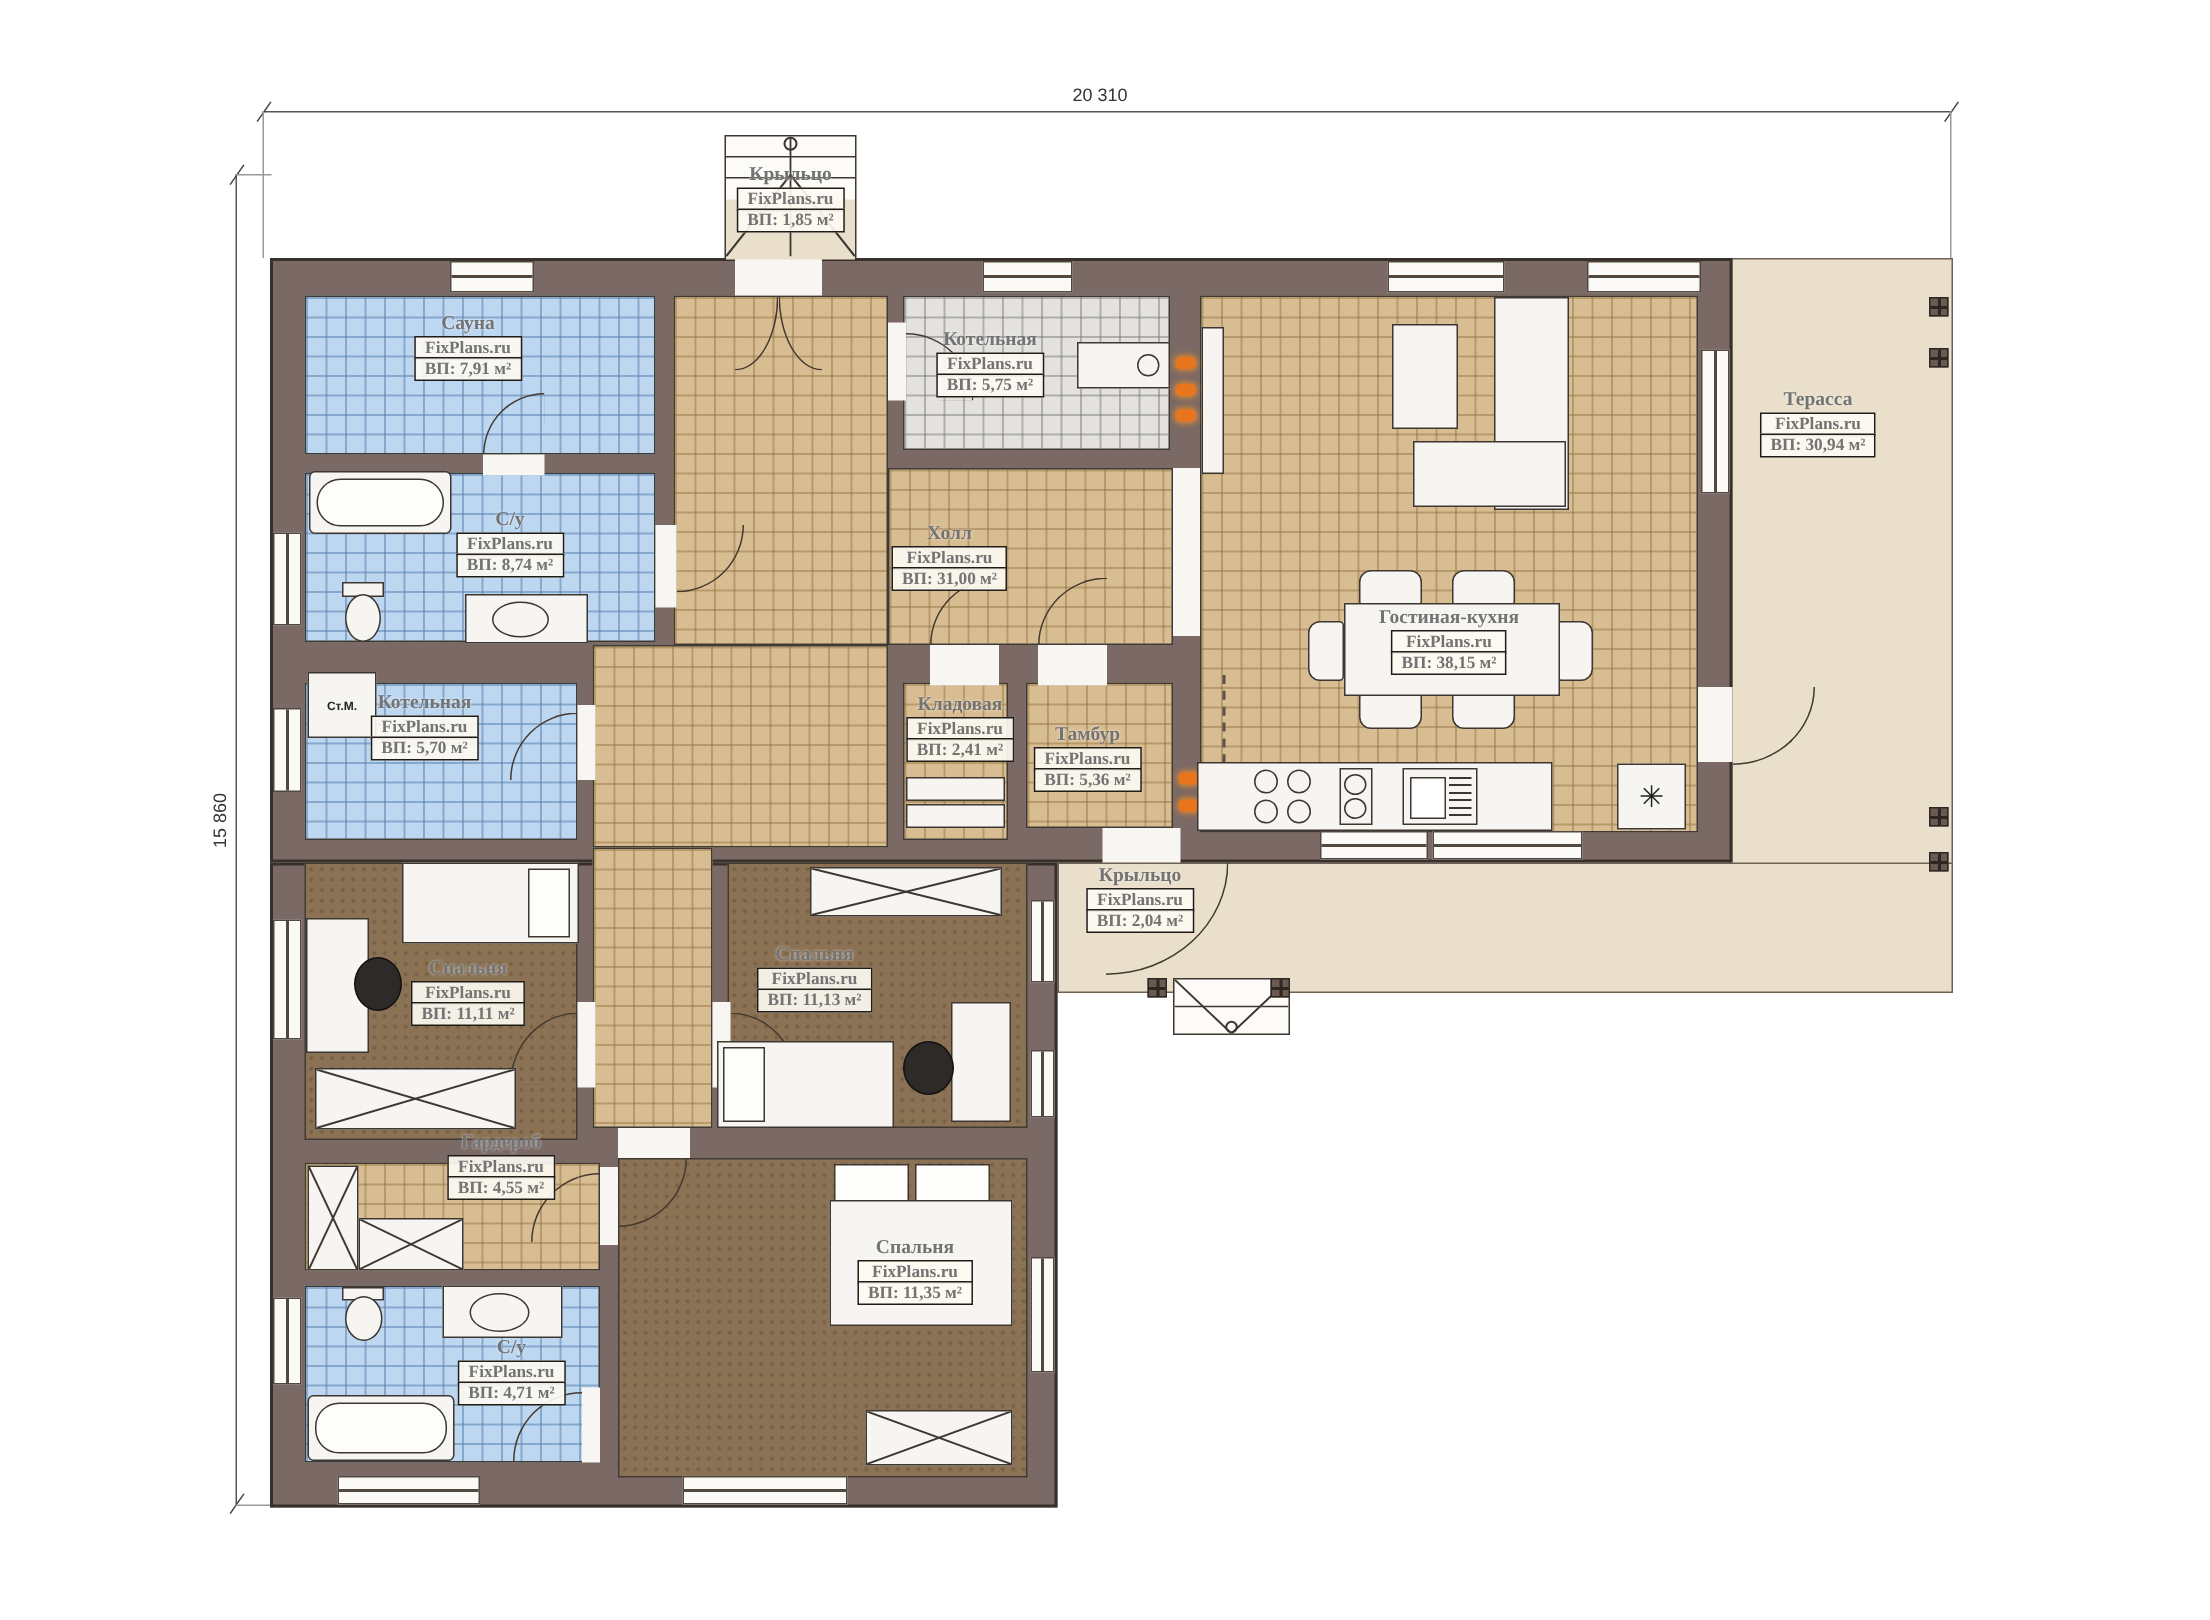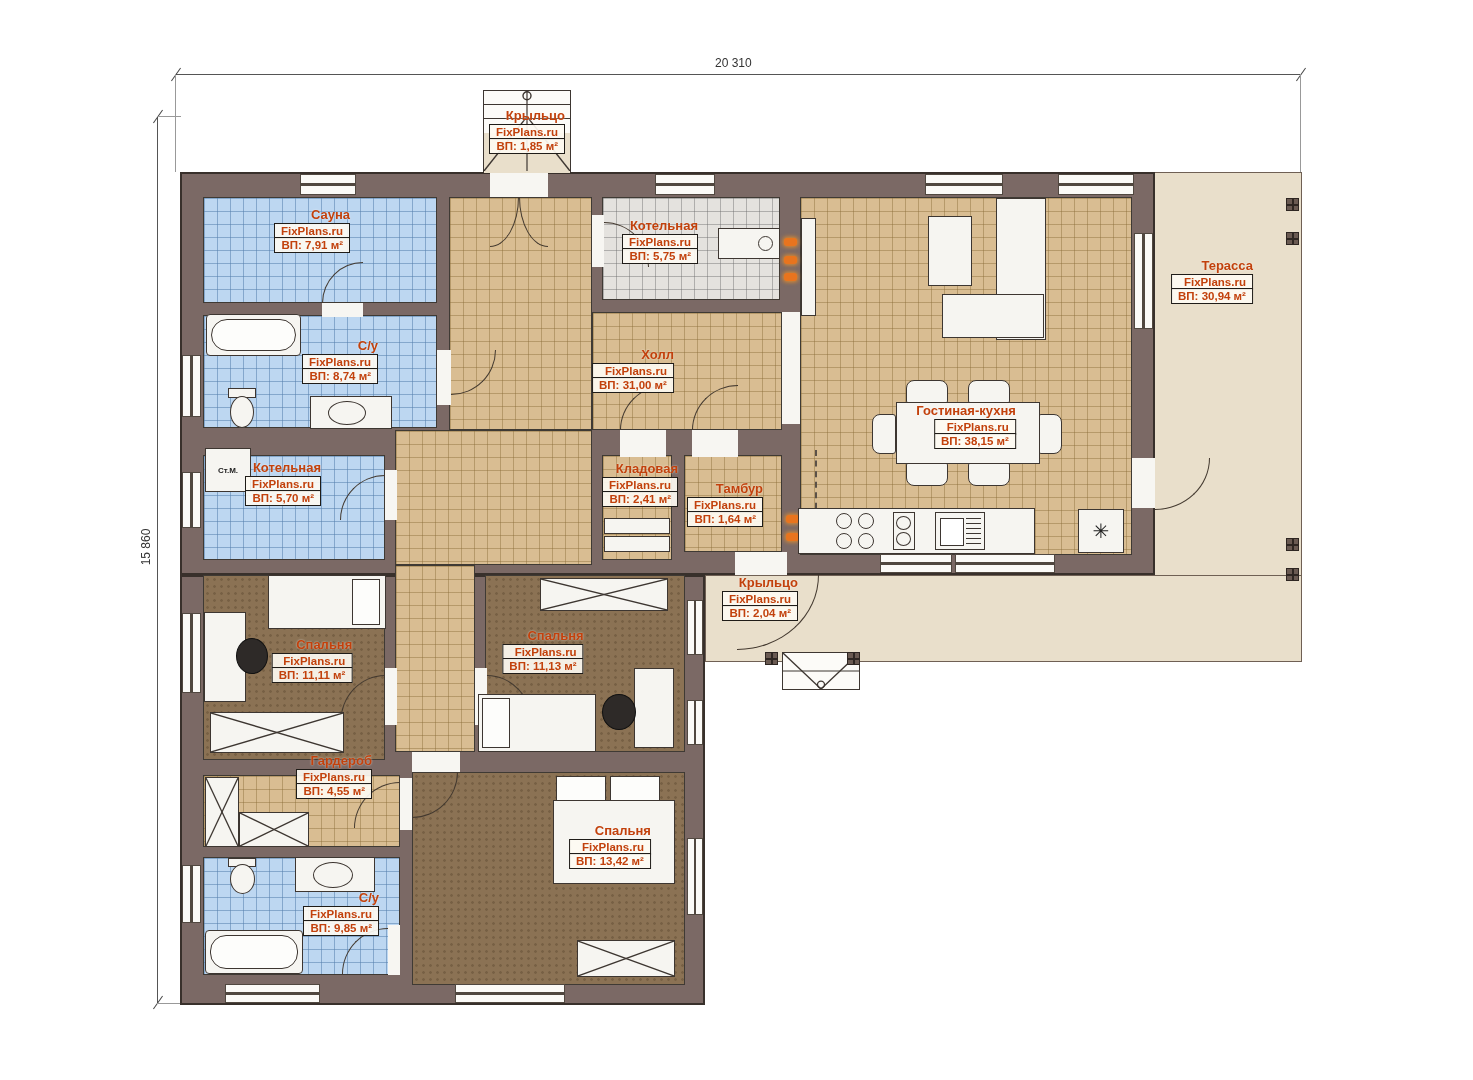--- a/index.html
+++ b/index.html
@@ -27,21 +27,21 @@
       background-size:13px 13px;background-color:var(--tile_gray);}
   .f-brown{background:var(--floor_brown);
       background-image:radial-gradient(rgba(60,44,22,.25) 1px,transparent 1.6px);
       background-size:7px 7px;}
   .furn{position:absolute;background:#f6f5f1;border:1.5px solid #3d3631;box-sizing:border-box;}
   .gap{position:absolute;background:#f7f6f2;}
   .win{position:absolute;background:#fbfaf7;border:1px solid #514840;box-sizing:border-box;}
   .win-h{background:linear-gradient(to bottom,transparent 44%,#514840 44%,#514840 56%,transparent 56%) #fbfaf7;}
   .win-v{background:linear-gradient(to right,transparent 44%,#514840 44%,#514840 56%,transparent 56%) #fbfaf7;}
   .arc{position:absolute;box-sizing:border-box;border:1.6px solid #43392f;background:transparent;}
-  .rlabel{position:absolute;transform:translateX(-50%);text-align:right;z-index:40;color:#c2410c;}
+  .rlabel{position:absolute;transform:translateX(-50%);text-align:center;z-index:40;color:#737373;font-family:Liberation Serif, serif;}
   .rname{font-size:13px;font-weight:bold;white-space:nowrap;text-shadow:0 0 2px rgba(255,255,255,.7);}
   .rbox{display:inline-block;margin-top:2px;}
   .rrow{border:1.5px solid #1f1c18;background:rgba(253,250,242,.92);font-size:11.5px;font-weight:600;
         padding:1px 6px;white-space:nowrap;margin-top:-1.5px;}
   .dim{position:absolute;color:#333;font-size:12px;}
   .dline{position:absolute;background:#555;}
   .tick{position:absolute;width:16px;height:0;border-top:1.6px solid #444;transform:rotate(-55deg);}
   .ext{position:absolute;background:#999;}
   .post{position:absolute;width:13px;height:13px;background:
         linear-gradient(#2e2622 0,#2e2622 0) center/100% 2px no-repeat,
@@ -359,21 +359,21 @@
     <div class="rbox">
       <div class="rrow">FixPlans.ru</div>
       <div class="rrow">ВП: 2,41 м²</div>
     </div>
   </div>
 
   <div class="rlabel" style="left:725px;top:481px">
     <div class="rname">Тамбур</div>
     <div class="rbox">
       <div class="rrow">FixPlans.ru</div>
-      <div class="rrow">ВП: 1,64 м²</div>
+      <div class="rrow">ВП: 5,36 м²</div>
     </div>
   </div>
 
   <div class="rlabel" style="left:760px;top:575px">
     <div class="rname">Крыльцо</div>
     <div class="rbox">
       <div class="rrow">FixPlans.ru</div>
       <div class="rrow">ВП: 2,04 м²</div>
     </div>
   </div>
@@ -399,25 +399,25 @@
     <div class="rbox">
       <div class="rrow">FixPlans.ru</div>
       <div class="rrow">ВП: 4,55 м²</div>
     </div>
   </div>
 
   <div class="rlabel" style="left:341px;top:890px">
     <div class="rname">С/у</div>
     <div class="rbox">
       <div class="rrow">FixPlans.ru</div>
-      <div class="rrow">ВП: 9,85 м²</div>
+      <div class="rrow">ВП: 4,71 м²</div>
     </div>
   </div>
 
   <div class="rlabel" style="left:610px;top:823px">
     <div class="rname">Спальня</div>
     <div class="rbox">
       <div class="rrow">FixPlans.ru</div>
-      <div class="rrow">ВП: 13,42 м²</div>
+      <div class="rrow">ВП: 11,35 м²</div>
     </div>
   </div>
 
 </div>
 
 </body></html>

